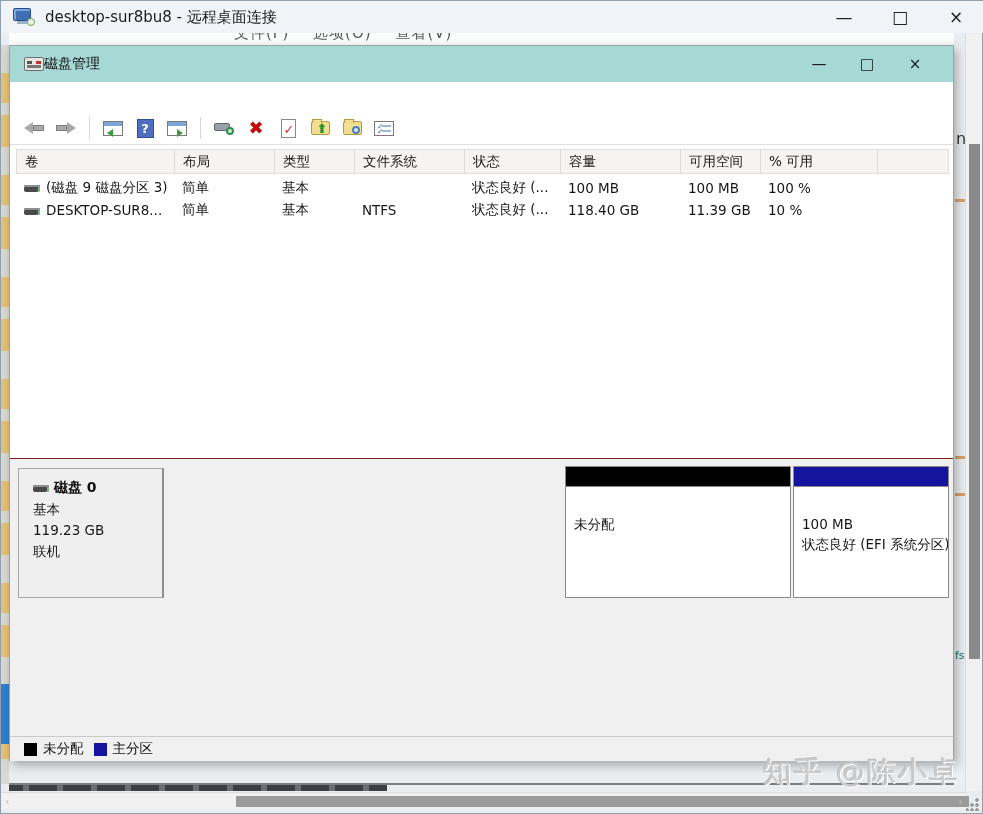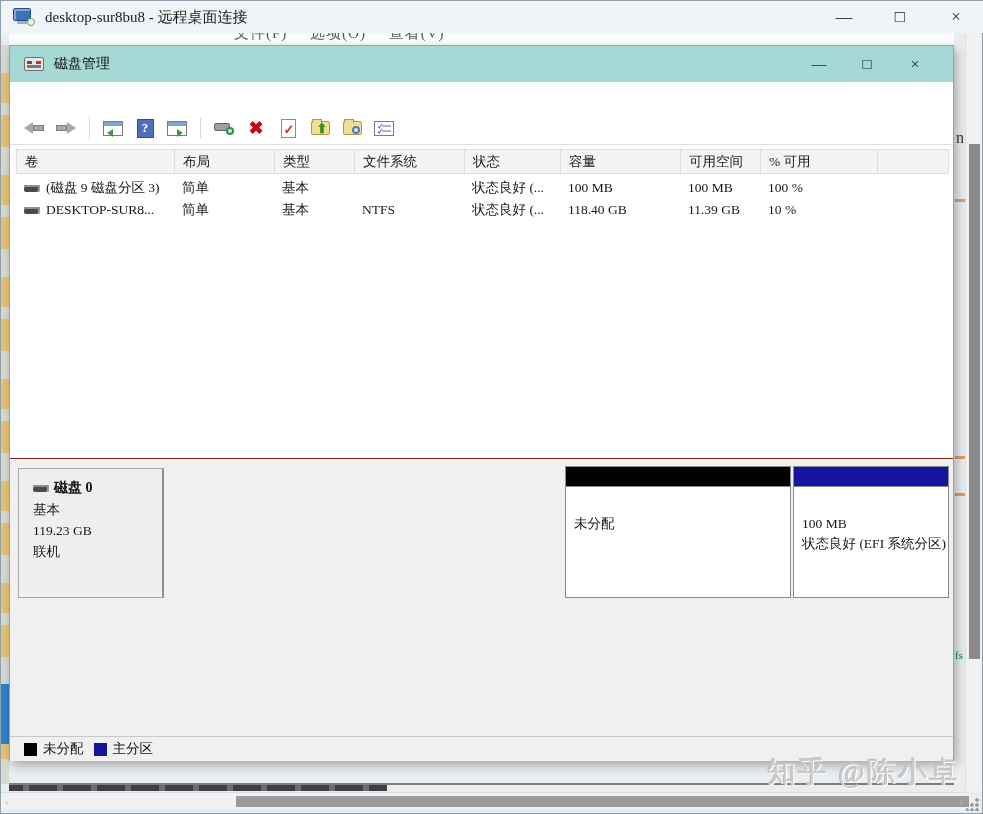--- a/index.html
+++ b/index.html
@@ -1,19 +1,19 @@
 <!DOCTYPE html>
 <html><head>
 <meta charset="utf-8">
 <style>
   * { margin:0; padding:0; box-sizing:border-box; }
   html,body { width:983px; height:814px; overflow:hidden;
     font-family:"DejaVu Sans","Liberation Sans",sans-serif; }
   .screen { position:relative; width:983px; height:814px; background:#e9edf0;
-    border:1px solid #8fa0ac;font-family:Liberation Serif, serif; }
+    border:1px solid #8fa0ac; }
 
   
   .outer-titlebar { position:absolute; left:0; top:0; width:983px; height:32px;
     background:#f0f4f8; display:flex; align-items:center; }
   .rdp-icon { position:relative; width:22px; height:18px; margin-left:12px; }
   .rdp-icon .mon { position:absolute; left:0; top:0; width:18px; height:13px;
     background:#3f6fb5; border:1px solid #2a4f87; border-radius:2px;
     box-shadow:inset 2px 2px 0 #7fa8d9; }
   .rdp-icon .base { position:absolute; left:4px; top:13px; width:10px; height:3px; background:#9ab0c4; }
   .rdp-icon .orb { position:absolute; right:0; bottom:0; width:8px; height:8px;
@@ -39,21 +39,21 @@
   .dm-window { position:absolute; left:8px; top:44px; width:945px; height:716px;
     background:#ffffff; border:1px solid #9aa2a8; box-shadow:3px 4px 10px rgba(0,0,0,.30); }
 
   .dm-titlebar { position:absolute; left:0; top:0; width:100%; height:36px;
     background:#a6d8d6; display:flex; align-items:center; }
   .dm-app-icon { position:relative; width:20px; height:14px; margin-left:14px;
     background:#e8e6e2; border:1px solid #6f6f6f; border-radius:2px; }
   .dm-app-icon i { position:absolute; top:3px; width:5px; height:3px; background:#555; }
   .dm-app-icon i.a { left:2px; } .dm-app-icon i.b { right:2px; background:#b33; }
   .dm-app-icon u { position:absolute; bottom:2px; left:2px; right:2px; height:3px; background:#777; }
-  .dm-title { margin-left:10px; font-size:14px; color:#101010;text-align:center; }
+  .dm-title { font-size:14px; color:#101010;text-align:center; }
   .dm-controls { position:absolute; right:14px; top:0; height:36px; display:flex; }
   .dmctl { width:48px; height:36px; display:flex; align-items:center; justify-content:center;
     font-size:15px; color:#1c1c1c; }
 
   .dm-menubar { position:absolute; left:0; top:36px; width:100%; height:30px; background:#fff;
     border-bottom:1px solid #e3e3e3; display:flex; align-items:center; }
   .menu-item { font-size:14px; color:#111; padding:4px 12px; margin-left:8px; cursor:default; }
   .menu-item:first-child { margin-left:12px; }
 
   .dm-toolbar { position:absolute; left:0; top:66px; width:100%; height:33px; background:#fff;

